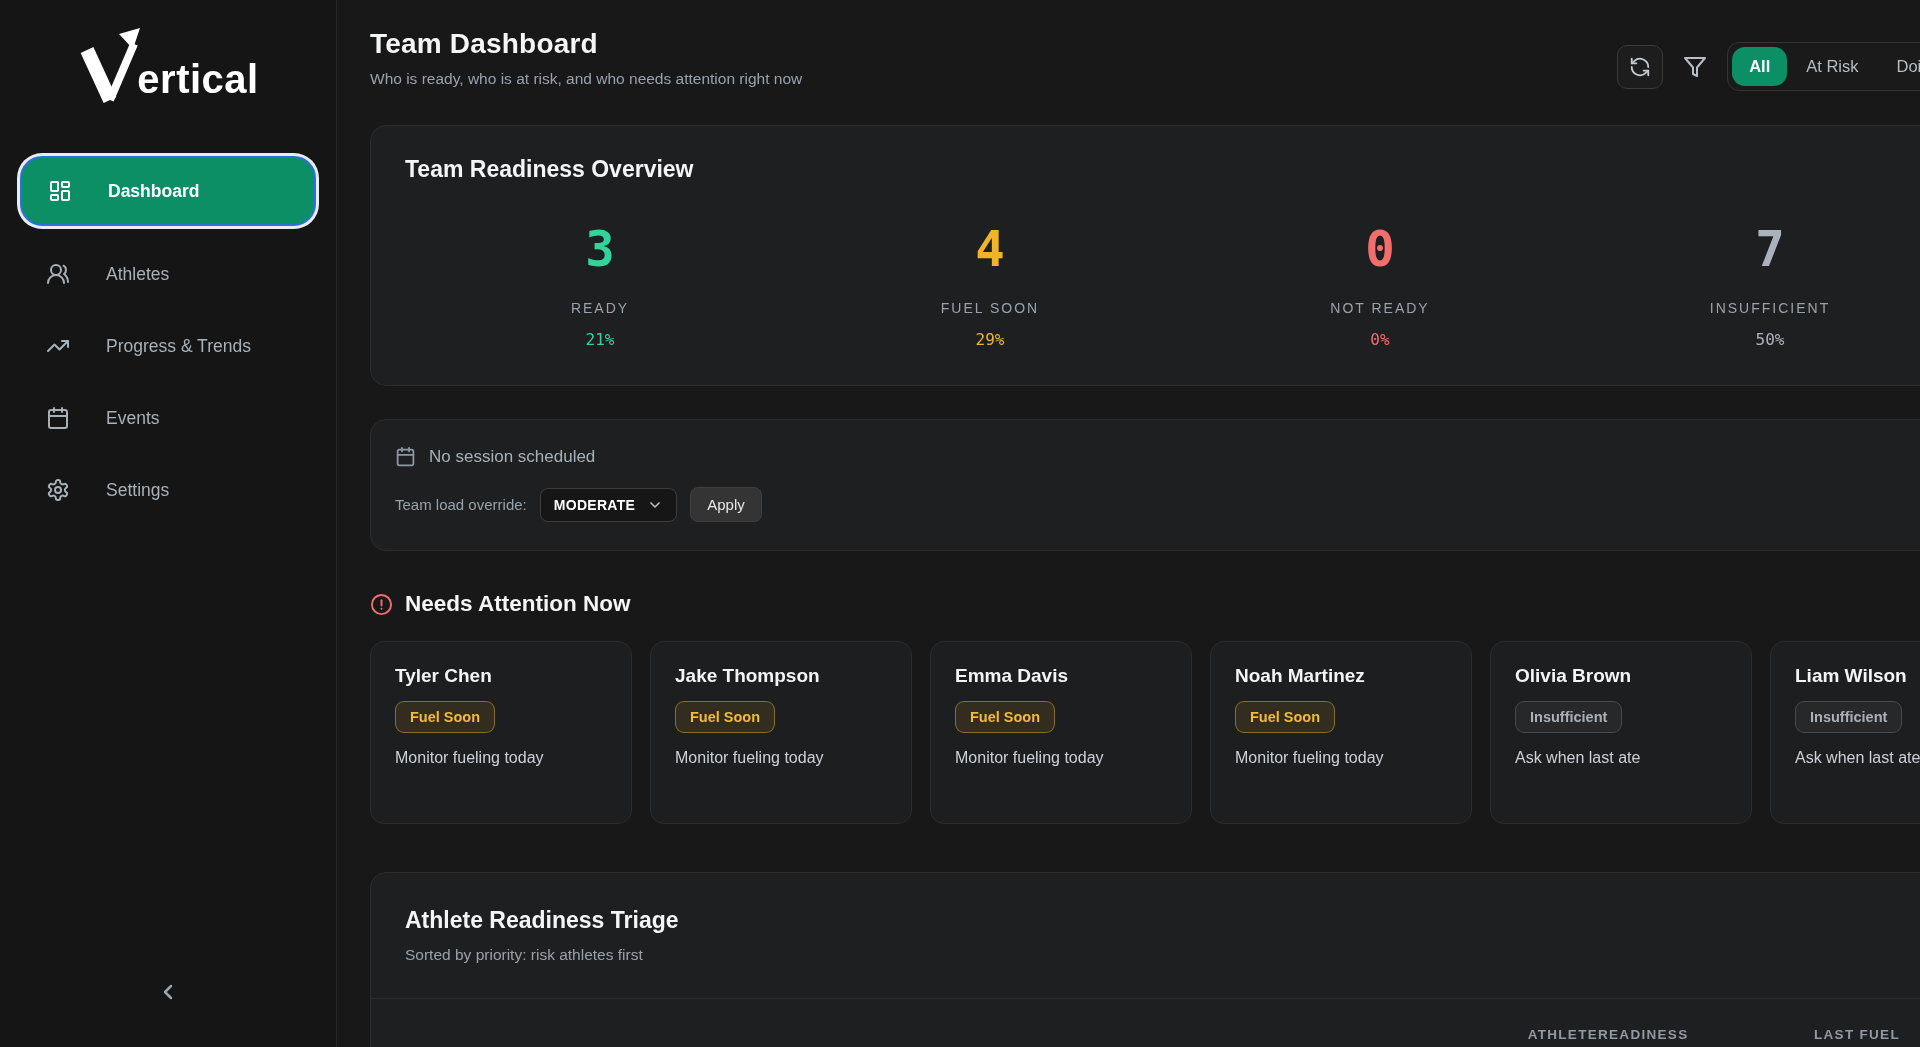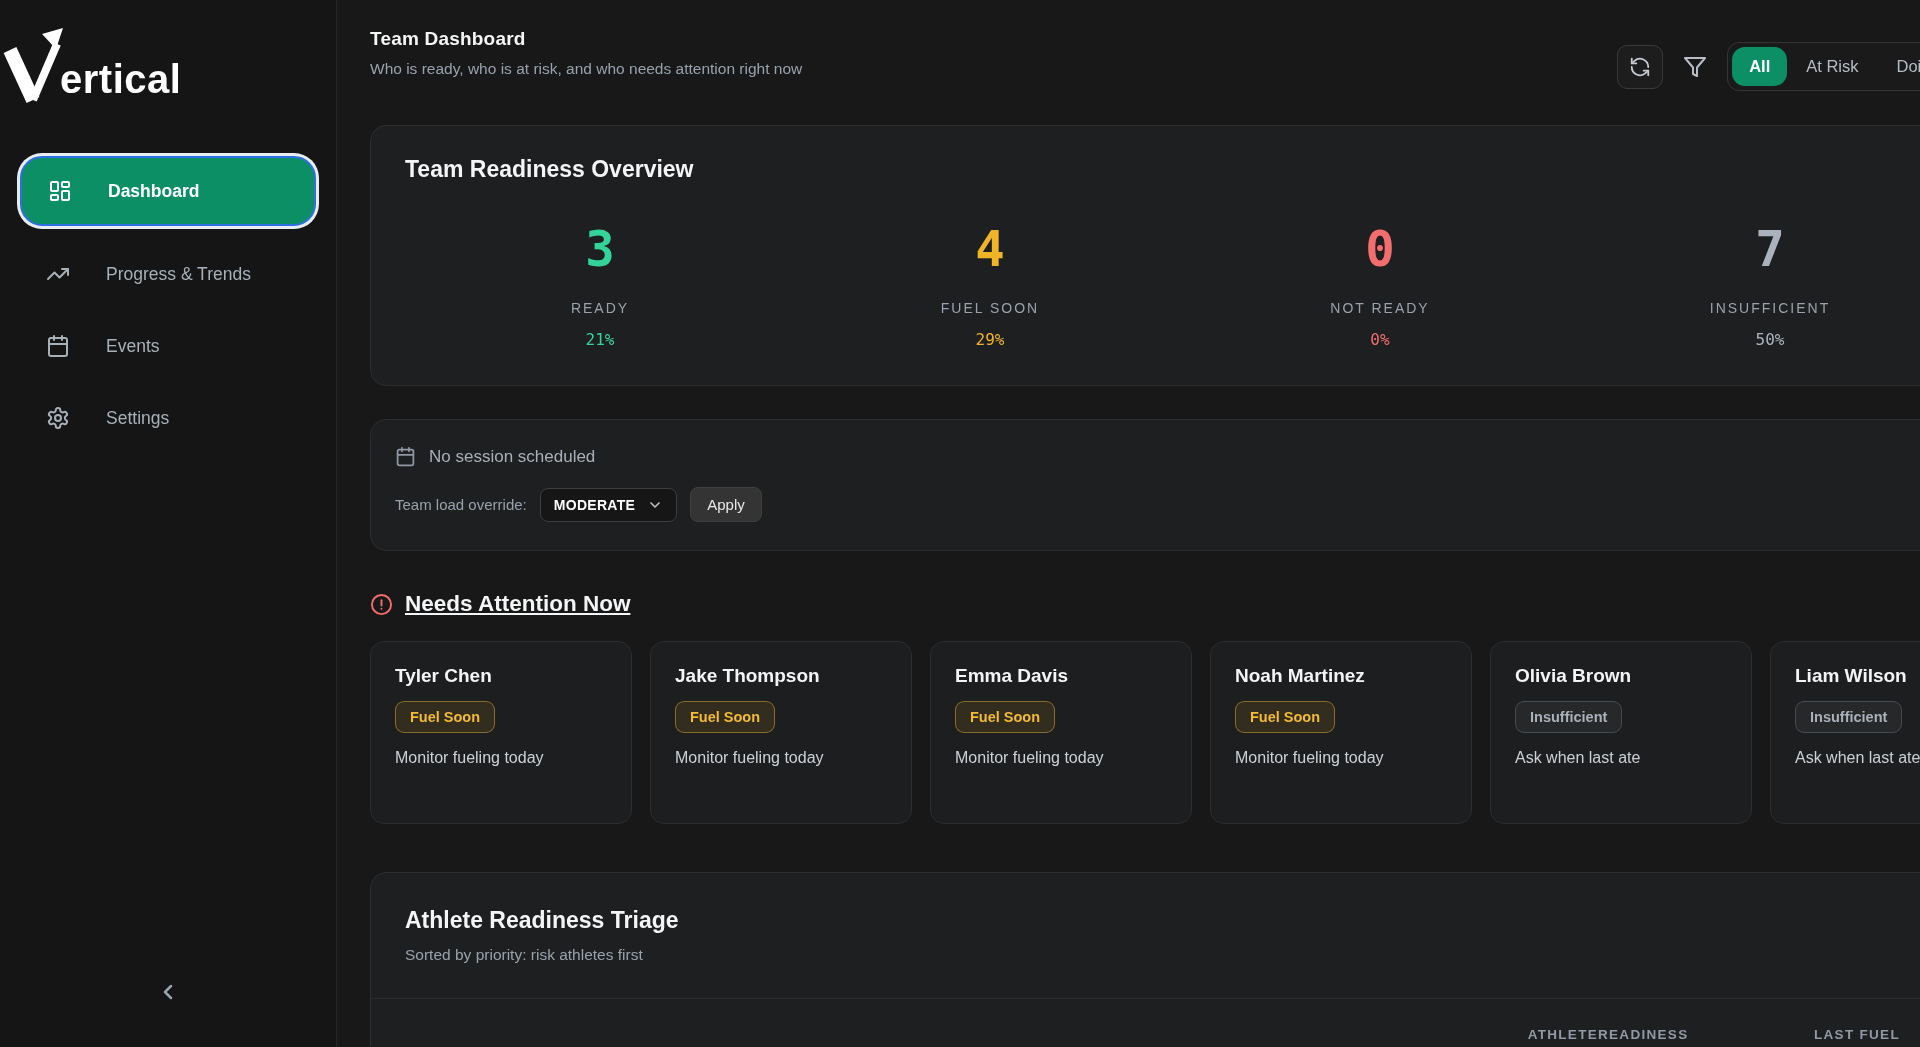--- a/index.html
+++ b/index.html
@@ -8,21 +8,21 @@
     font-family:"Liberation Sans","DejaVu Sans",sans-serif;
     background:#181818; color:#e8eaed; display:flex;
   }
   .mono { font-family:"DejaVu Sans Mono",monospace; }
 
   
   .sidebar {
     width:337px; min-width:337px; height:100%; background:#151515;
     border-right:1px solid #262626; position:relative;
   }
-  .logo { display:flex; align-items:flex-end; margin-top:24px; height:84px; }
+  .logo { display:flex; align-items:flex-end; justify-content:center; margin-top:24px; height:84px; }
   .logo svg { display:block; }
   .logo-text { font-size:40px; font-weight:600; color:#ffffff; line-height:1; padding-bottom:9px; margin-left:-6px; letter-spacing:0.5px; }
 
   .nav { margin-top:48px; }
   .nav-item {
     display:flex; align-items:center; gap:36px; margin:0 20px 24px 20px;
     padding:12px 26px; border-radius:14px; color:#a8b0b8; font-size:17.5px;
     cursor:pointer;
   }
   .nav-item svg { flex:0 0 auto; }
@@ -32,21 +32,21 @@
   }
   .collapse-btn {
     position:absolute; bottom:34px; left:50%; transform:translateX(-50%);
     background:none; border:none; color:#9aa3ad; cursor:pointer; padding:6px;
   }
 
   
   .main { flex:1; padding:28px 32px 0 33px; position:relative; }
 
   .topbar { display:flex; justify-content:space-between; align-items:flex-start; }
-  .page-title { font-size:19px; font-weight:700; color:#f4f5f6; letter-spacing:0.2px; }
+  .page-title { font-size:28px; font-weight:700; color:#f4f5f6; letter-spacing:0.2px; }
   .page-sub { font-size:15.5px; color:#98a2ad; margin-top:10px; }
 
   .controls { display:flex; align-items:center; gap:20px; margin-top:14px; }
   .icon-btn {
     width:46px; height:44px; border-radius:10px; border:1px solid #3a3a3a;
     background:#1d1d1d; color:#c5cad1; display:flex; align-items:center; justify-content:center;
     cursor:pointer;
   }
   .funnel-btn { background:none; border:none; color:#b9bec6; cursor:pointer; display:flex; align-items:center; }
   .segmented {
@@ -88,21 +88,21 @@
   .fake-select .sel-value { font-size:14px; font-weight:700; color:#ffffff; letter-spacing:0.3px; }
   .fake-select svg { color:#b7bdc5; }
   .apply-btn {
     background:#343434; border:1px solid #3f3f3f; color:#e8e8e8; font-size:15px;
     border-radius:8px; padding:8px 16px; cursor:pointer; font-family:inherit;
   }
 
   
   .attn-heading { display:flex; align-items:center; gap:12px; margin-top:40px; }
   .attn-heading svg { color:#f26d6d; }
-  .attn-title { font-size:22.5px; font-weight:700; color:#f4f5f6;text-decoration:underline; }
+  .attn-title { font-size:22.5px; font-weight:700; color:#f4f5f6; }
   .attn-row {
     display:flex; gap:18px; margin-top:24px; margin-right:-32px; overflow:hidden;
   }
   .attn-card {
     min-width:262px; width:262px; height:183px; background:#1d1e1f;
     border:1px solid #2c2d2f; border-radius:14px; padding:23px 24px; cursor:pointer;
   }
   .attn-name { font-size:19px; font-weight:700; color:#f2f4f6; }
   .badge {
     display:inline-block; margin-top:14px; font-size:14.5px; font-weight:700;
@@ -140,20 +140,28 @@
 
   <nav class="nav">
     <div class="nav-item active">
       <svg width="24" height="24" viewBox="0 0 24 24" fill="none" stroke="currentColor" stroke-width="2" stroke-linecap="round" stroke-linejoin="round">
         <rect width="7" height="9" x="3" y="3" rx="1"></rect>
           <rect width="7" height="5" x="14" y="3" rx="1"></rect>
           <rect width="7" height="9" x="14" y="12" rx="1"></rect>
           <rect width="7" height="5" x="3" y="16" rx="1"></rect>
       </svg>
       <span>Dashboard</span>
+    </div>
+    <div class="nav-item">
+      <svg width="24" height="24" viewBox="0 0 24 24" fill="none" stroke="currentColor" stroke-width="2" stroke-linecap="round" stroke-linejoin="round">
+        <path d="M18 21a8 8 0 0 0-16 0"></path>
+          <circle cx="10" cy="8" r="5"></circle>
+          <path d="M22 20c0-3.37-2-6.5-4-8a5 5 0 0 0-.45-8.3"></path>
+      </svg>
+      <span>Athletes</span>
     </div>
     <div class="nav-item">
       <svg width="24" height="24" viewBox="0 0 24 24" fill="none" stroke="currentColor" stroke-width="2" stroke-linecap="round" stroke-linejoin="round">
         <polyline points="22 7 13.5 15.5 8.5 10.5 2 17"></polyline>
           <polyline points="16 7 22 7 22 13"></polyline>
       </svg>
       <span>Progress &amp; Trends</span>
     </div>
     <div class="nav-item">
       <svg width="24" height="24" viewBox="0 0 24 24" fill="none" stroke="currentColor" stroke-width="2" stroke-linecap="round" stroke-linejoin="round">

